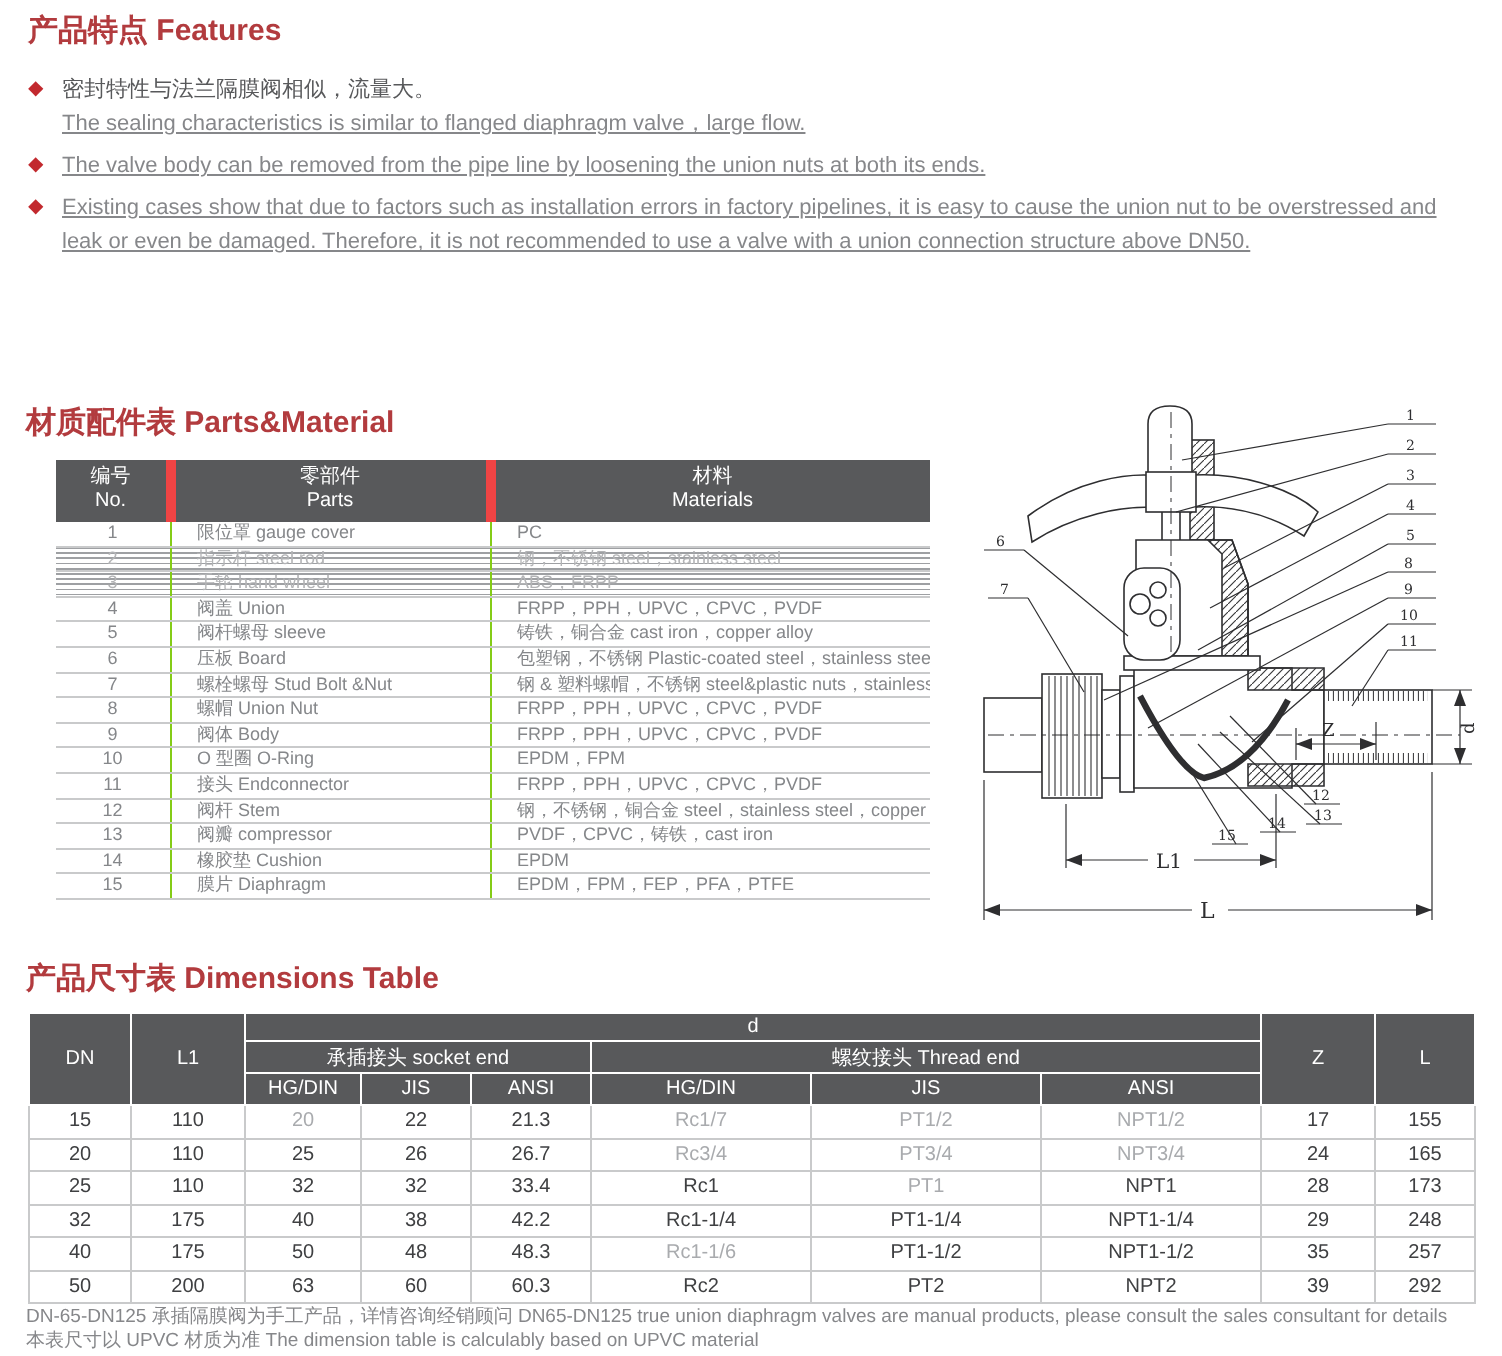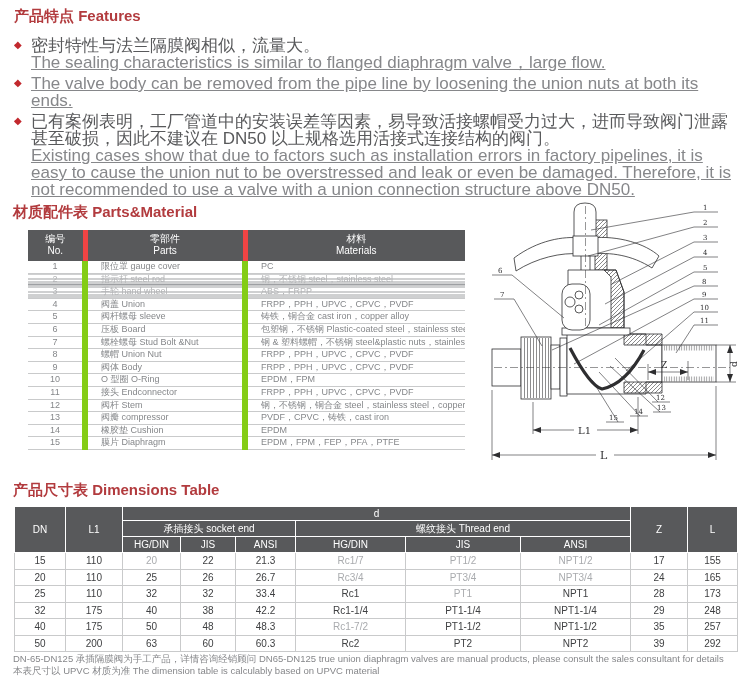--- a/index.html
+++ b/index.html
@@ -12,34 +12,34 @@
   .page{position:relative;width:751px;height:678px;background:#fff;overflow:hidden;}
 
   h2.sec-title{font-size:15px;font-weight:bold;color:var(--accent);margin:0;line-height:20px;}
   h2.sec-title .en{font-weight:bold;}
 
   
   .sec-features{position:absolute;left:14px;top:6px;width:726px;}
   .feature-list{margin-top:11px;}
   .feature-item{position:relative;padding-left:17px;margin-top:4px;}
   .feature-item .bullet{position:absolute;left:0;top:2px;font-size:10px;color:var(--bullet);}
-  .feature-item p{margin:0;font-size:17px;line-height:17px;}
+  .feature-item p{margin:0;font-size:11px;line-height:17px;}
   .feature-item .zh{color:var(--text-zh);}
   .feature-item .en{color:var(--text-en);text-decoration:underline;}
 
   
   .sec-parts{position:absolute;left:13px;top:202px;width:460px;}
   table{border-collapse:collapse;}
   .parts-table{table-layout:fixed;width:437px;margin:8px 0 0 15px;font-size:9px;}
   .parts-table thead th{background:var(--header-bg);color:#fff;font-weight:normal;
      font-size:10px;line-height:12px;padding:3px 0 4px;border-left:5px solid #ef4444;}
   .parts-table thead th:first-child{border-left:none;margin-top:28px;}
   .parts-table thead span{display:block;text-align:center;}
   .parts-table tbody td{height:11.6px;line-height:11.6px;border-bottom:1px solid var(--tbl-border);
-     border-left:6px solid #84cc16;color:#85878a;white-space:nowrap;overflow:hidden;padding:0 0 0 13px;}
+     border-left:1px solid #84cc16;color:#85878a;white-space:nowrap;overflow:hidden;padding:0 0 0 13px;}
   .parts-table tbody td.no{text-align:center;padding:0;border-left:none;}
   .parts-table tr.obscured td{color:#b3b4b6;
      background-image:repeating-linear-gradient(to bottom,#9ea0a3 0,#9ea0a3 0.8px,transparent 0.8px,transparent 2.6px);}
 
   
   .diagram{position:absolute;left:478px;top:198px;width:271px;height:272px;}
 
   
   .sec-dims{position:absolute;left:13px;top:480px;width:726px;}
   .dims-table{table-layout:fixed;width:723px;margin:6px 0 0 1px;font-size:10px;}
@@ -70,21 +70,20 @@
         <span class="bullet">◆</span>
         <p class="zh">密封特性与法兰隔膜阀相似，流量大。</p>
         <p class="en">The sealing characteristics is similar to flanged diaphragm valve，large flow.</p>
       </div>
       <div class="feature-item">
         <span class="bullet">◆</span>
         <p class="en">The valve body can be removed from the pipe line by loosening the union nuts at both its ends.</p>
       </div>
       <div class="feature-item">
         <span class="bullet">◆</span>
-        <p class="zh">已有案例表明，工厂管道中的安装误差等因素，易导致活接螺帽受力过大，进而导致阀门泄露甚至破损，因此不建议在 DN50 以上规格选用活接式连接结构的阀门。</p>
         <p class="en">Existing cases show that due to factors such as installation errors in factory pipelines, it is easy to cause the union nut to be overstressed and leak or even be damaged. Therefore, it is not recommended to use a valve with a union connection structure above DN50.</p>
       </div>
     </div>
   </section>
 
   <section class="sec-parts">
     <h2 class="sec-title"><span class="zh">材质配件表</span> <span class="en">Parts&amp;Material</span></h2>
     <table class="parts-table">
       <colgroup>
           <col style="width:57px">
@@ -399,21 +398,21 @@
             <td>NPT1-1/4</td>
             <td>29</td>
             <td>248</td>
           </tr>
           <tr>
             <td>40</td>
             <td>175</td>
             <td>50</td>
             <td>48</td>
             <td>48.3</td>
-            <td class="muted">Rc1-7/2</td>
+            <td class="muted">Rc1-1/6</td>
             <td>PT1-1/2</td>
             <td>NPT1-1/2</td>
             <td>35</td>
             <td>257</td>
           </tr>
           <tr>
             <td>50</td>
             <td>200</td>
             <td>63</td>
             <td>60</td>

